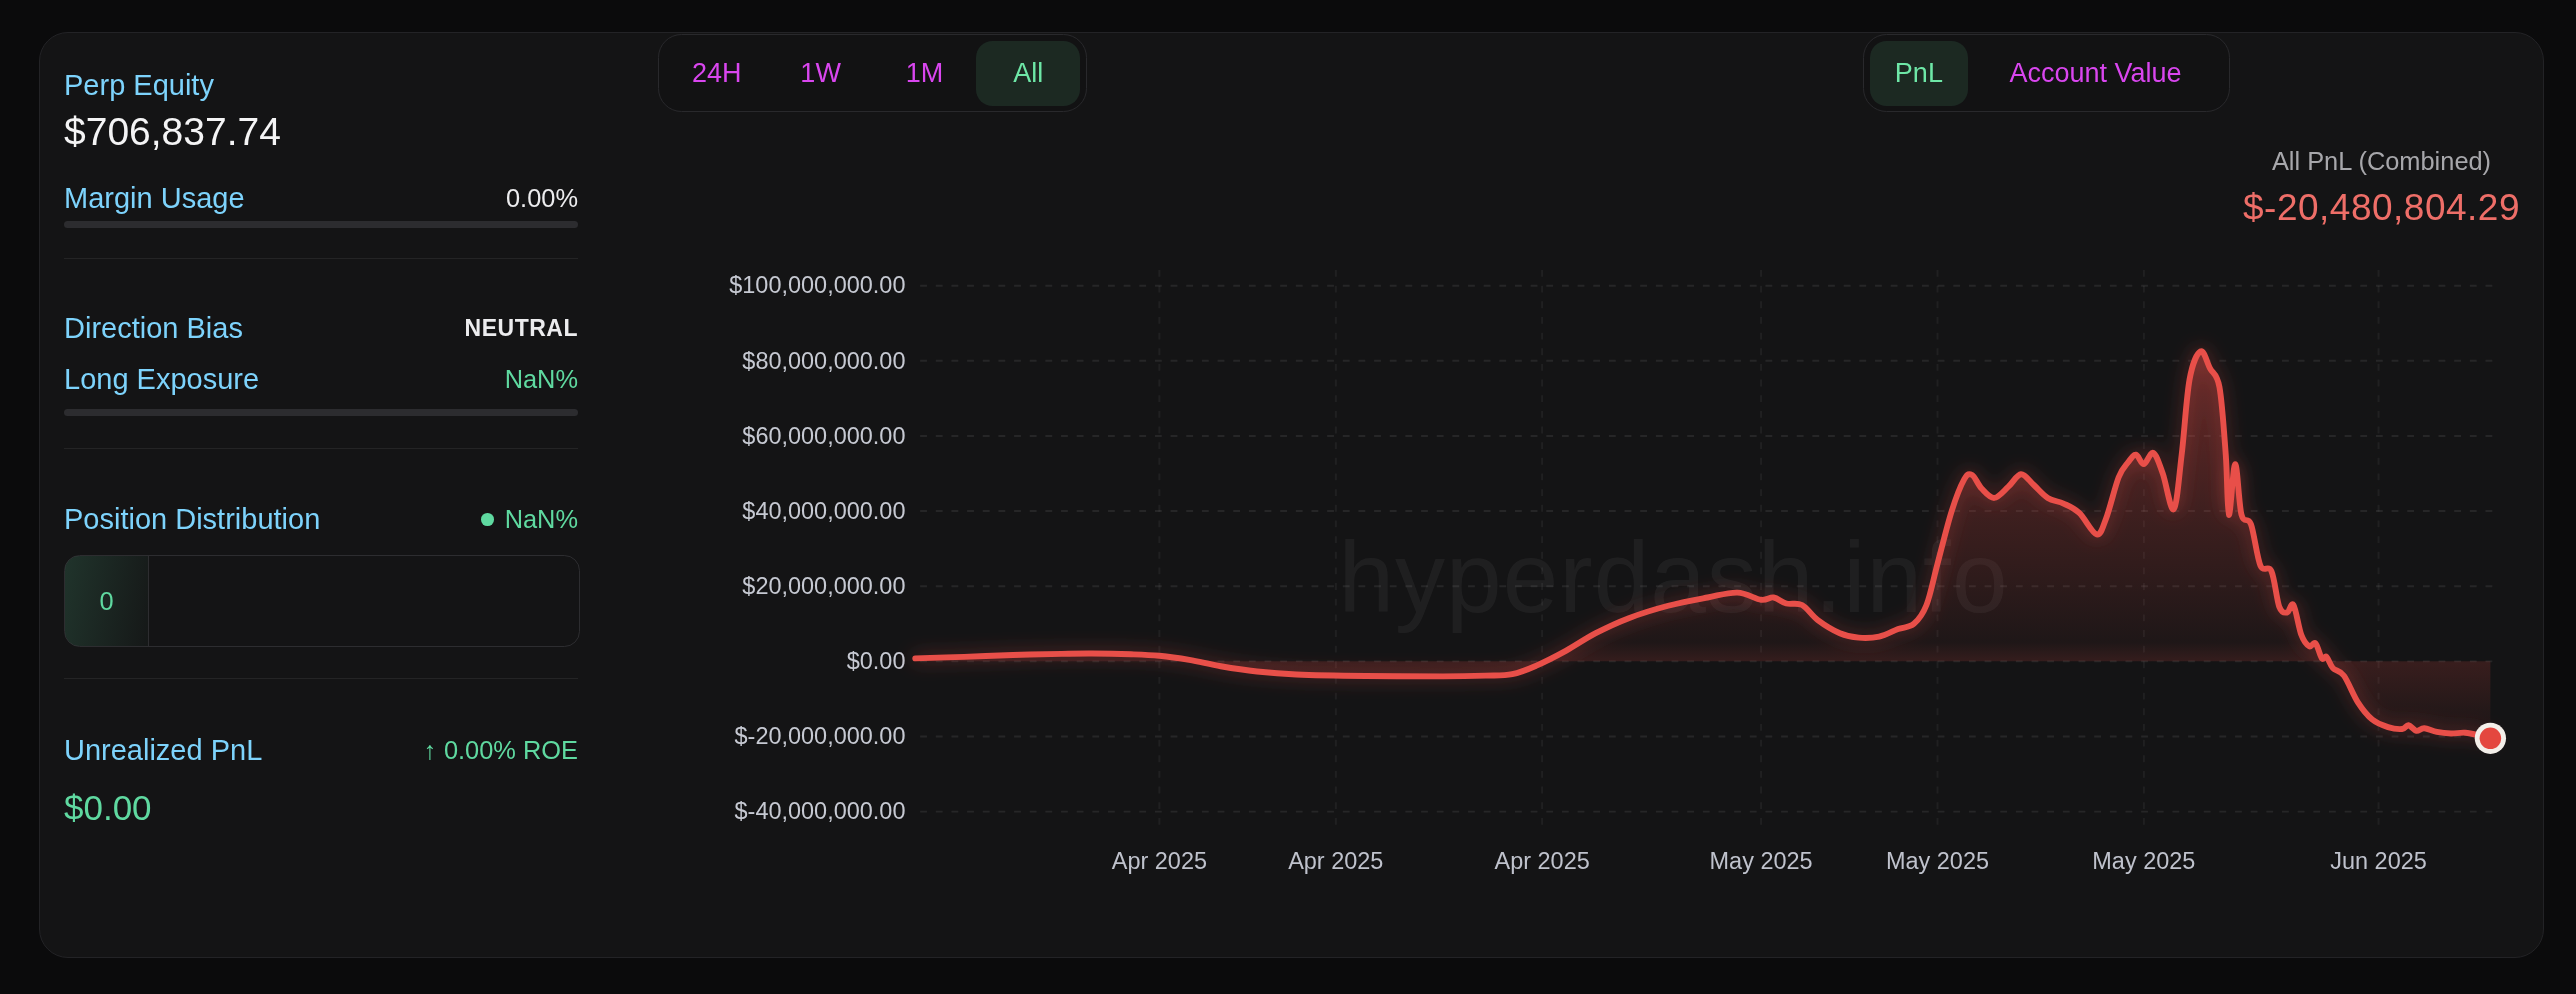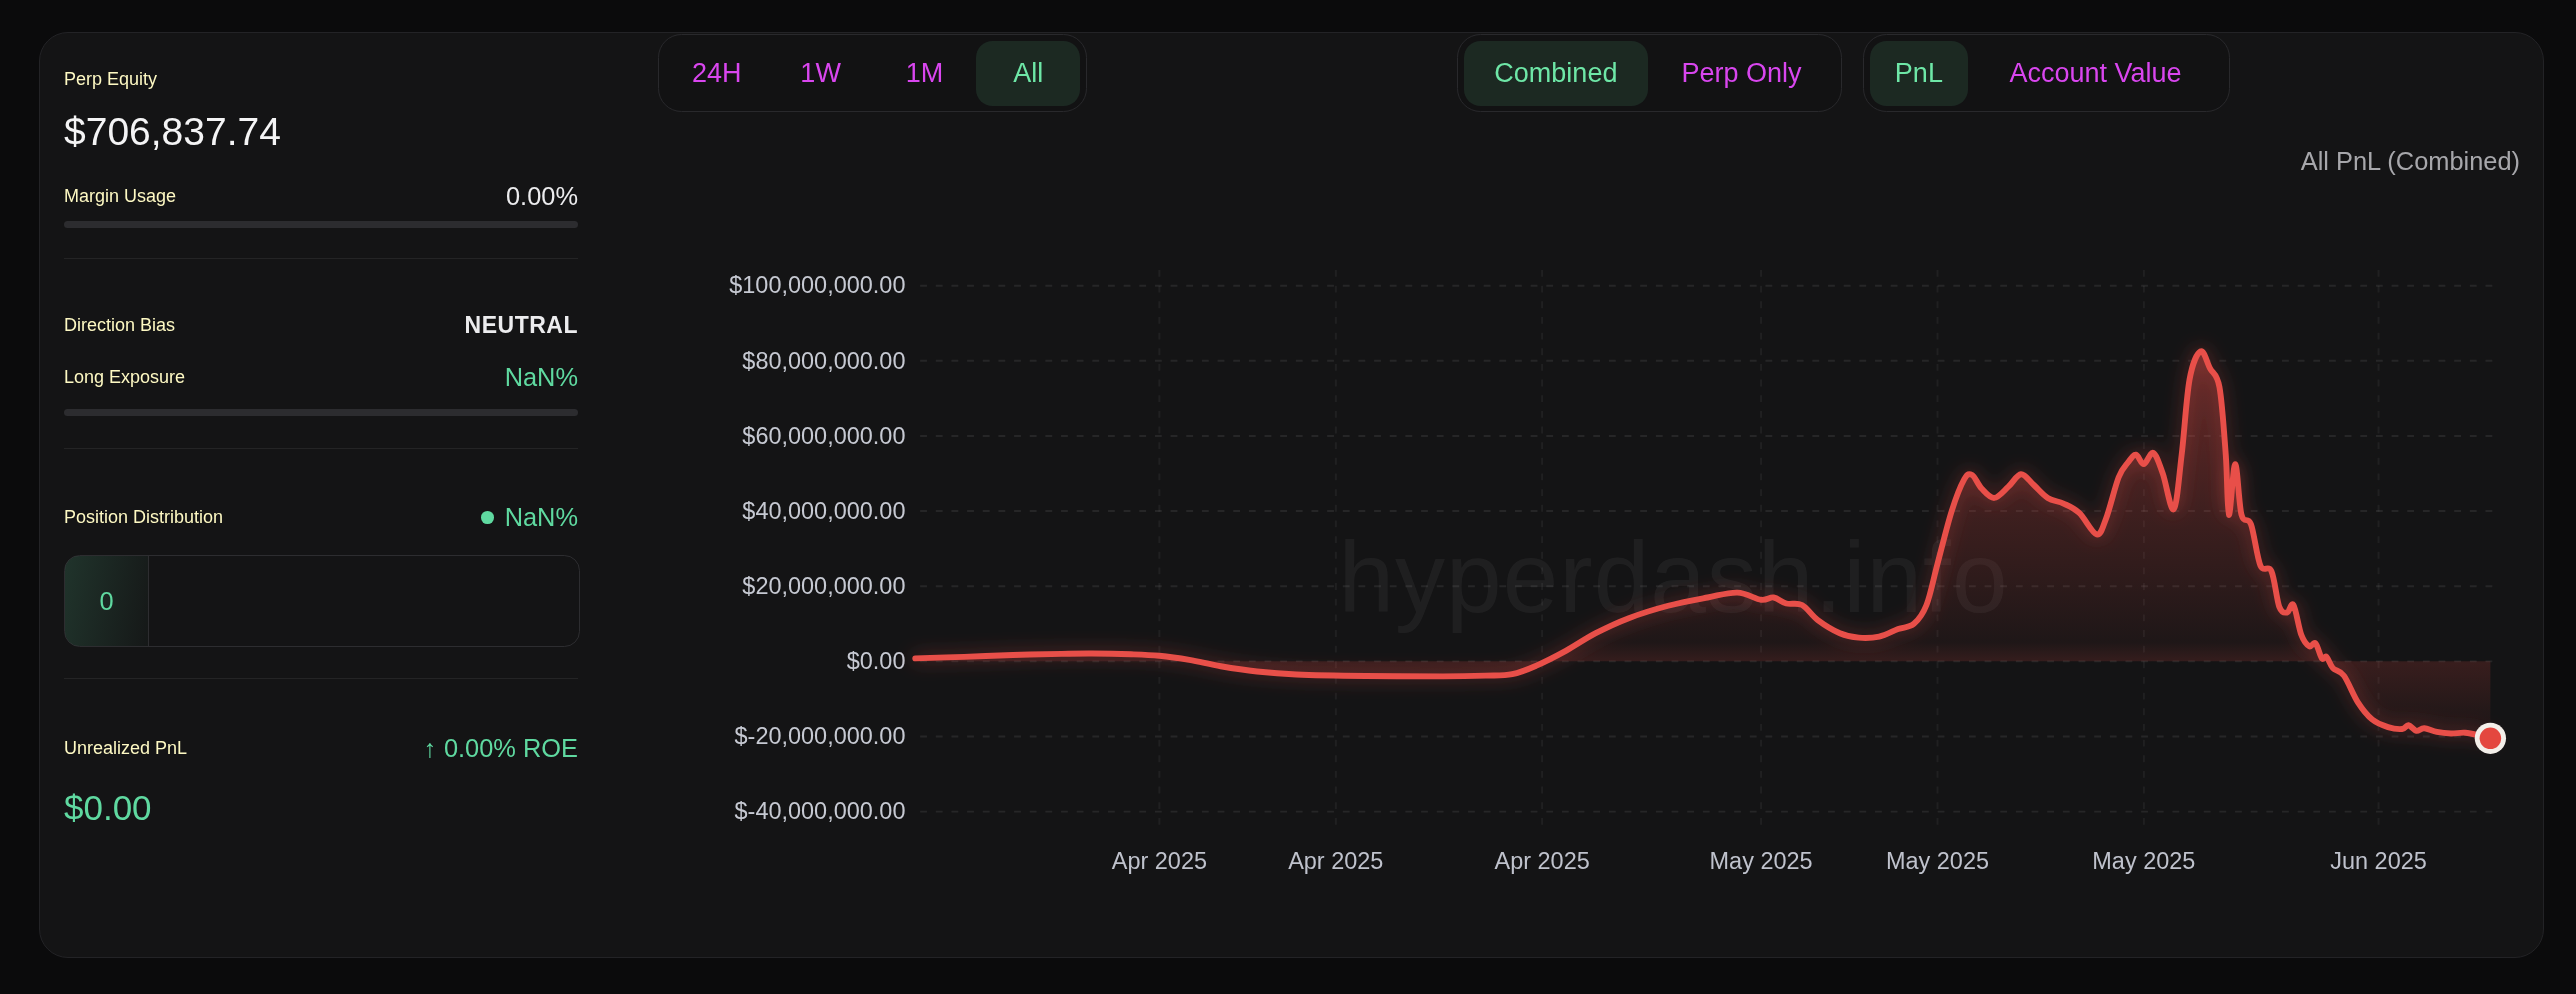--- a/index.html
+++ b/index.html
@@ -5,21 +5,21 @@
   html,body{margin:0;padding:0;background:#09090a;}
   .stage{position:relative;width:2576px;height:994px;background:#0b0b0c;
          font-family:"Liberation Sans",sans-serif;overflow:hidden;
          --green:#5fd9a0;--green-text:#6ee7a7;--red:#e85048;--red-val:#ee6e68;}
   .panel{position:absolute;left:39px;top:32px;width:2503px;height:924px;
          background:#141415;border:1px solid #232326;border-radius:29px;}
 
   
   .side-row{position:absolute;left:64px;width:514px;display:flex;
             justify-content:space-between;align-items:center;}
-  .side-label{color:#fef9c3;font-size:18px;}
+  .side-label{color:#7dd3fc;font-size:29px;}
   .side-val-white{color:#ececee;font-size:25.4px;}
   .side-val-strong{color:#ececee;font-size:23px;font-weight:700;letter-spacing:0.5px;}
   .green-text{color:var(--green);font-size:25.4px;}
   .perp-label{position:absolute;left:64px;top:69px;}
   .perp-value{position:absolute;left:64px;top:110px;font-size:39px;color:#f4f4f5;font-weight:500;}
   .margin-row{top:182px;}
   .bar{position:absolute;left:64px;width:514px;height:6.9px;border-radius:3.9px;background:#2c2c2f;}
   .bar1{top:221px;} .bar2{top:409px;}
   .divider{position:absolute;left:64px;width:514px;height:1px;background:rgba(255,255,255,0.07);}
   .div1{top:258px;} .div2{top:448px;} .div3{top:678px;}
@@ -113,33 +113,30 @@
     <div class="unreal-value">$0.00</div>
   </div>
 
   <div class="group g-time">
     <div class="seg">24H</div>
     <div class="seg">1W</div>
     <div class="seg">1M</div>
     <div class="seg active">All</div>
   </div>
 
-  <div class="group g-mode">
-    <div class="seg active">Combined</div>
-    <div class="seg">Perp Only</div>
-  </div>
 
   <div class="group g-metric">
     <div class="seg active">PnL</div>
     <div class="seg">Account Value</div>
   </div>
 
 
   <div class="pnl-header">
     <div class="pnl-title">All PnL (Combined)</div>
+    <div class="pnl-value">$-20,480,804.29</div>
   </div>
 
   <svg id="chart-svg" width="2576" height="994" viewBox="0 0 2632 1016">
     <defs>
       <linearGradient id="areaGrad" gradientUnits="userSpaceOnUse" x1="0" y1="330" x2="0" y2="765">
         <stop offset="0" stop-color="#e74c46" stop-opacity="0.42"></stop>
         <stop offset="0.75" stop-color="#e74c46" stop-opacity="0.05"></stop>
         <stop offset="0.80" stop-color="#e74c46" stop-opacity="0.17"></stop>
         <stop offset="1" stop-color="#e74c46" stop-opacity="0.0"></stop>
       </linearGradient>

